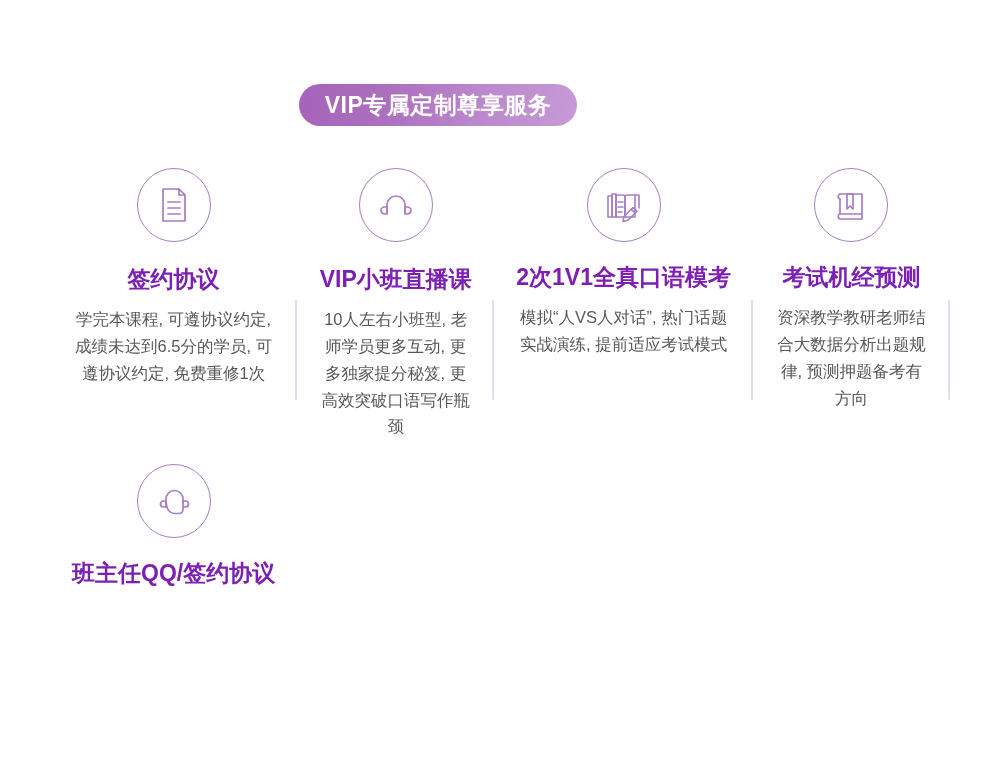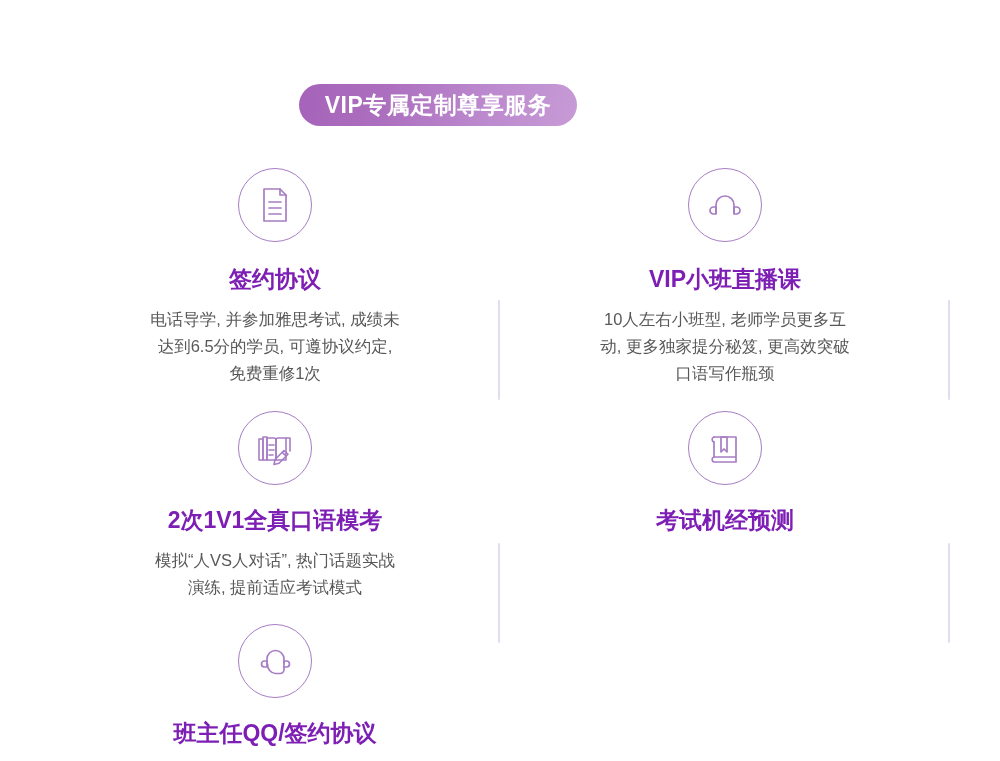--- a/index.html
+++ b/index.html
@@ -42,21 +42,21 @@
     white-space: nowrap;
   }
 
   
   .grid {
     position: absolute;
     top: 168px;
     left: 50px;
     width: 900px;
     display: grid;
-    grid-template-columns: 1fr 1fr;
+    grid-template-columns: 1fr 1fr 1fr 1fr;
     row-gap: 24px;
   }
 
   .card {
     position: relative;
     display: flex;
     flex-direction: column;
     align-items: center;
     padding: 0 22px;
   }
@@ -122,21 +122,21 @@
       <div class="icon-circle">
         <svg width="40" height="40" viewBox="0 0 40 40" fill="none" stroke="#a77dc4" stroke-width="1.7" stroke-linejoin="round" stroke-linecap="round">
           <path d="M9 4 H25 L31 10 V36 H9 Z"></path>
           <path d="M25 4 V10 H31"></path>
           <line x1="14" y1="17" x2="26" y2="17"></line>
           <line x1="14" y1="23" x2="26" y2="23"></line>
           <line x1="14" y1="29" x2="26" y2="29"></line>
         </svg>
       </div>
       <div class="card-title">签约协议</div>
-      <div class="card-body">电话导学, 并参加雅思考试, 成绩未达到6.5分的学员, 可遵协议约定, 免费重修1次</div>
+      <div class="card-body">学完本课程, 可遵协议约定, 成绩未达到6.5分的学员, 可遵协议约定, 免费重修1次</div>
     </div>
 
     <div class="card div-right">
       <div class="icon-circle">
         <svg width="40" height="40" viewBox="0 0 40 40" fill="none" stroke="#a77dc4" stroke-width="1.7" stroke-linejoin="round" stroke-linecap="round">
           <path d="M11 28 V20 a9 9 0 0 1 18 0 v8"></path>
           <path d="M11 22 H8.5 a3.5 3.5 0 0 0 0 7 H11 Z"></path>
           <path d="M29 22 H31.5 a3.5 3.5 0 0 1 0 7 H29 Z"></path>
         </svg>
       </div>
@@ -167,20 +167,21 @@
     <div class="card div-right row2">
       <div class="icon-circle">
         <svg width="40" height="40" viewBox="0 0 40 40" fill="none" stroke="#a77dc4" stroke-width="1.7" stroke-linejoin="round" stroke-linecap="round">
           <path d="M9 9 h22 v25 H9 a2.6 2.6 0 0 1 0 -5 h22"></path>
           <path d="M9 9 a2.6 2.6 0 0 0 0 5"></path>
           <line x1="9" y1="14" x2="9" y2="29"></line>
           <path d="M16 9 h6 v15 l-3 -3 l-3 3 Z"></path>
         </svg>
       </div>
       <div class="card-title">考试机经预测</div>
+      <div class="card-body">资深教学教研老师结合大数据分析出题规律, 预测押题备考有方向</div>
     </div>
 
     <div class="card row2">
       <div class="icon-circle">
         <svg width="40" height="40" viewBox="0 0 40 40" fill="none" stroke="#a77dc4" stroke-width="1.7" stroke-linejoin="round" stroke-linecap="round">
           <path d="M12 22 V18 a8.5 8.5 0 0 1 17 0 v4"></path>
           <path d="M12 20 H9.5 a3 3 0 0 0 0 6 H12 Z"></path>
           <path d="M29 20 H31.5 a3 3 0 0 1 0 6 H29 Z"></path>
           <path d="M29 26 v2.5 a4 4 0 0 1 -4 4 h-3.5"></path>
           <path d="M12.5 23 a8.5 9 0 0 0 8 9.5"></path>

